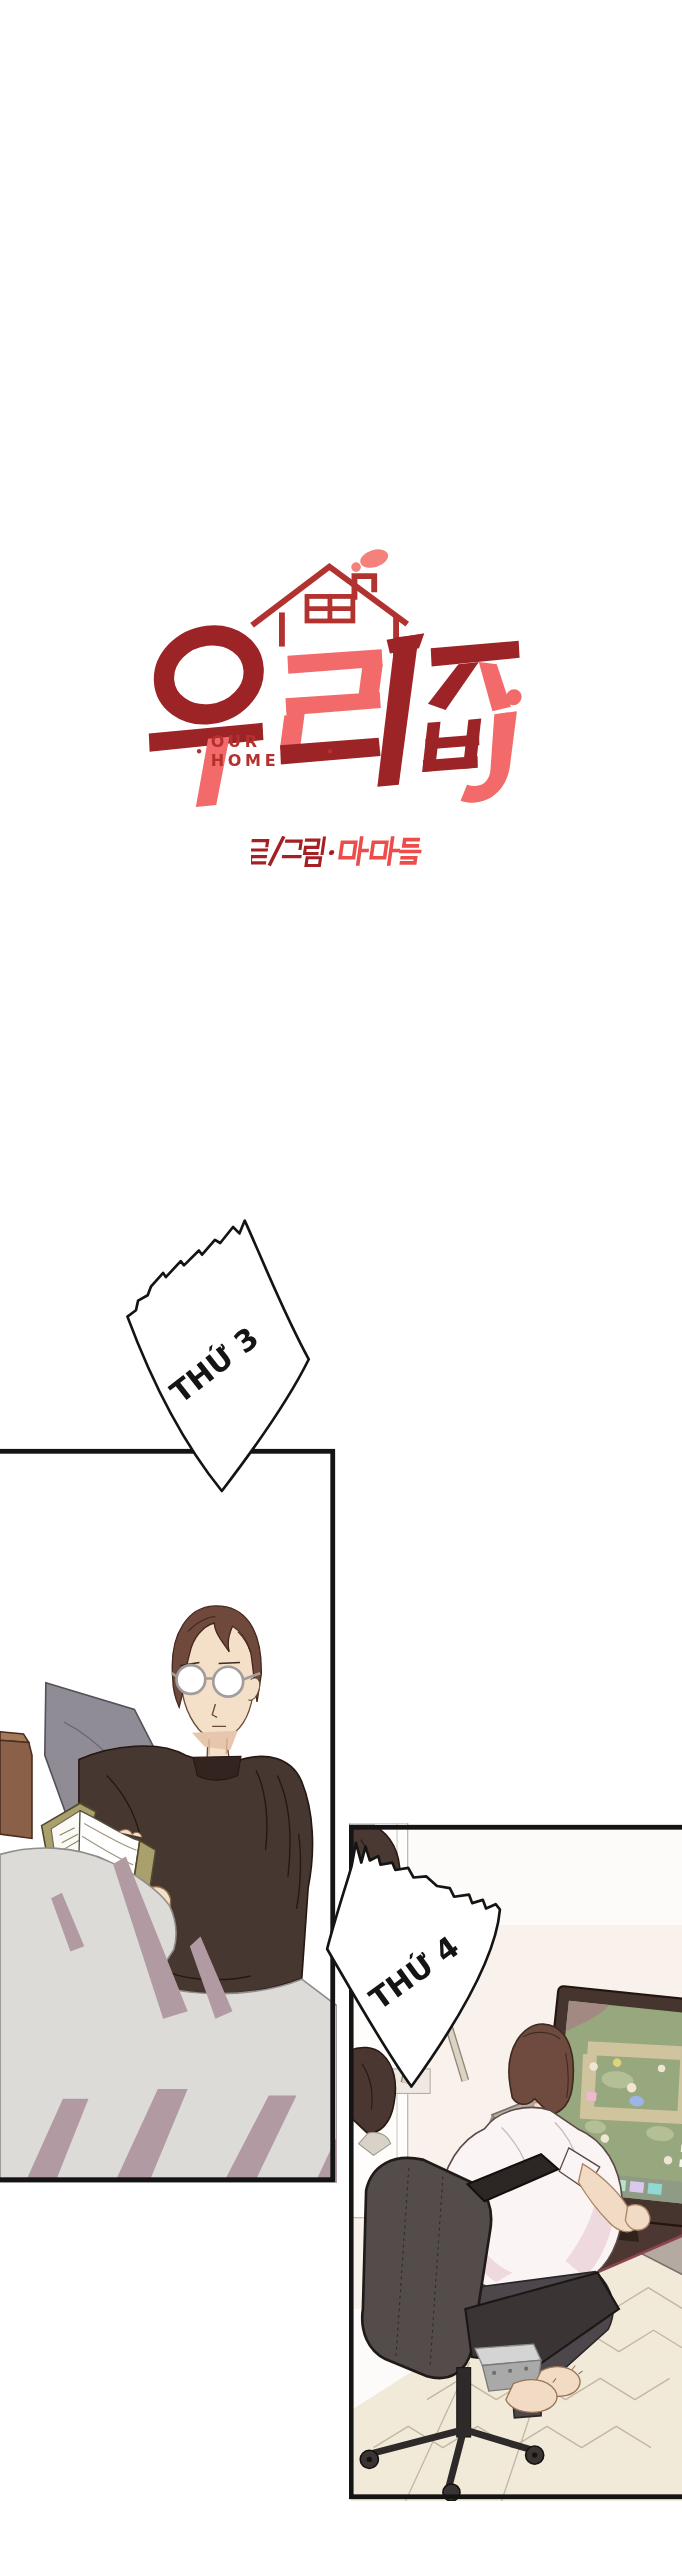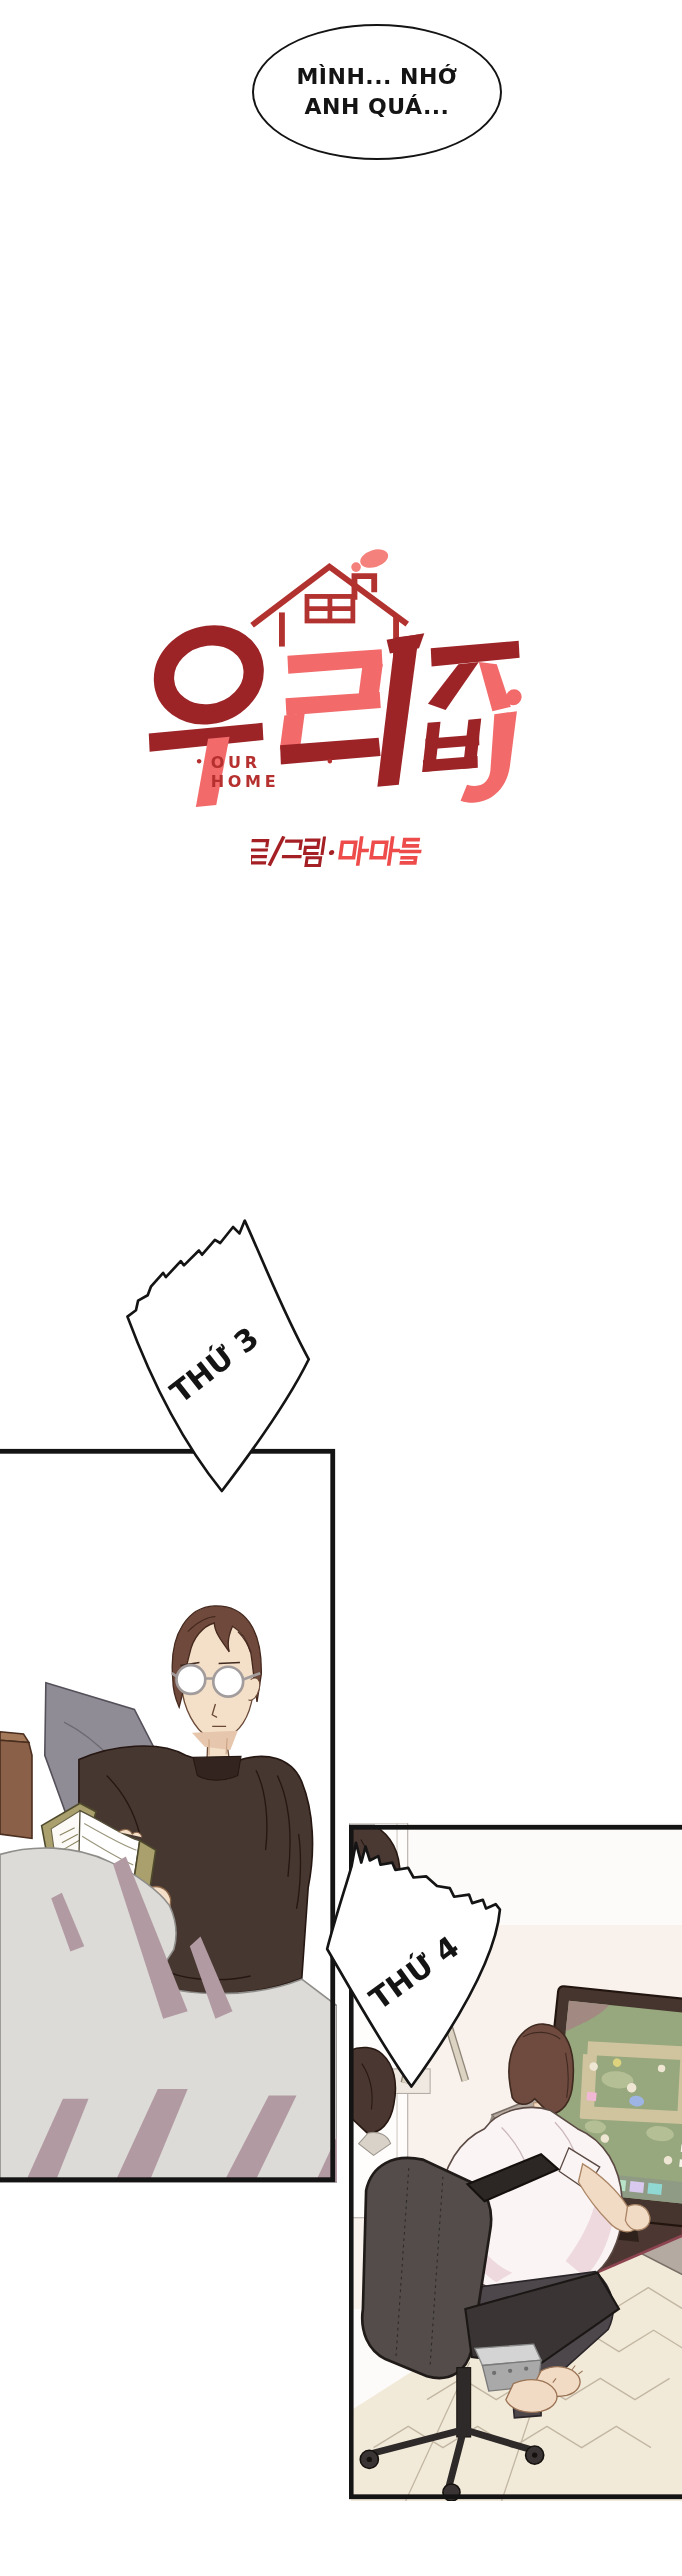--- a/index.html
+++ b/index.html
@@ -6,35 +6,31 @@
   .canvas{position:relative;width:683px;height:2576px;background:#ffffff;overflow:hidden;
           font-family:"DejaVu Sans",sans-serif;}
   .abs{position:absolute;}
   
   .bubble{left:252px;top:23.5px;width:246px;height:132px;border:2.7px solid #141414;border-radius:50%;
           background:#ffffff;display:flex;flex-direction:column;align-items:center;justify-content:center;
           text-align:center;color:#141414;font-weight:700;font-size:22px;line-height:1.32;letter-spacing:0.5px;}
   
   .ourhome{left:195px;top:732px;width:139px;display:flex;align-items:center;justify-content:center;
            gap:7.5px;color:#b5302e;font-weight:700;font-size:16px;}
-  .ourhome .txt{letter-spacing:3.7px;margin-top:21px;}
+  .ourhome .txt{letter-spacing:3.7px;}
   .ourhome .dot{font-size:12.8px;}
   .hidden-data{position:absolute;opacity:0;width:0.5px;height:0.5px;overflow:hidden;pointer-events:none;}
   svg{display:block;}
   .note-text{font-family:"DejaVu Sans",sans-serif;font-weight:700;font-size:56px;fill:#141414;}
 </style>
 </head>
 <body>
 
 <div class="canvas">
 
-  <div class="abs bubble">
-    <div>MÌNH... NHỚ</div>
-    <div>ANH QUÁ...</div>
-  </div>
 
   <div class="abs" style="left:0;top:0;width:683px;height:907px;">
     <span class="hidden-data">우리집</span>
     <span class="hidden-data">글/그림 • 마마들</span>
 
     <svg class="abs" style="left:243px;top:536px;" width="192" height="139" viewBox="455 1005 360 260">
       <g>
         <ellipse cx="701" cy="1047" rx="27" ry="16" fill="#f4817b" transform="rotate(-18 701 1047)"></ellipse>
         <circle cx="667" cy="1063" r="9" fill="#f4817b"></circle>
       </g>

